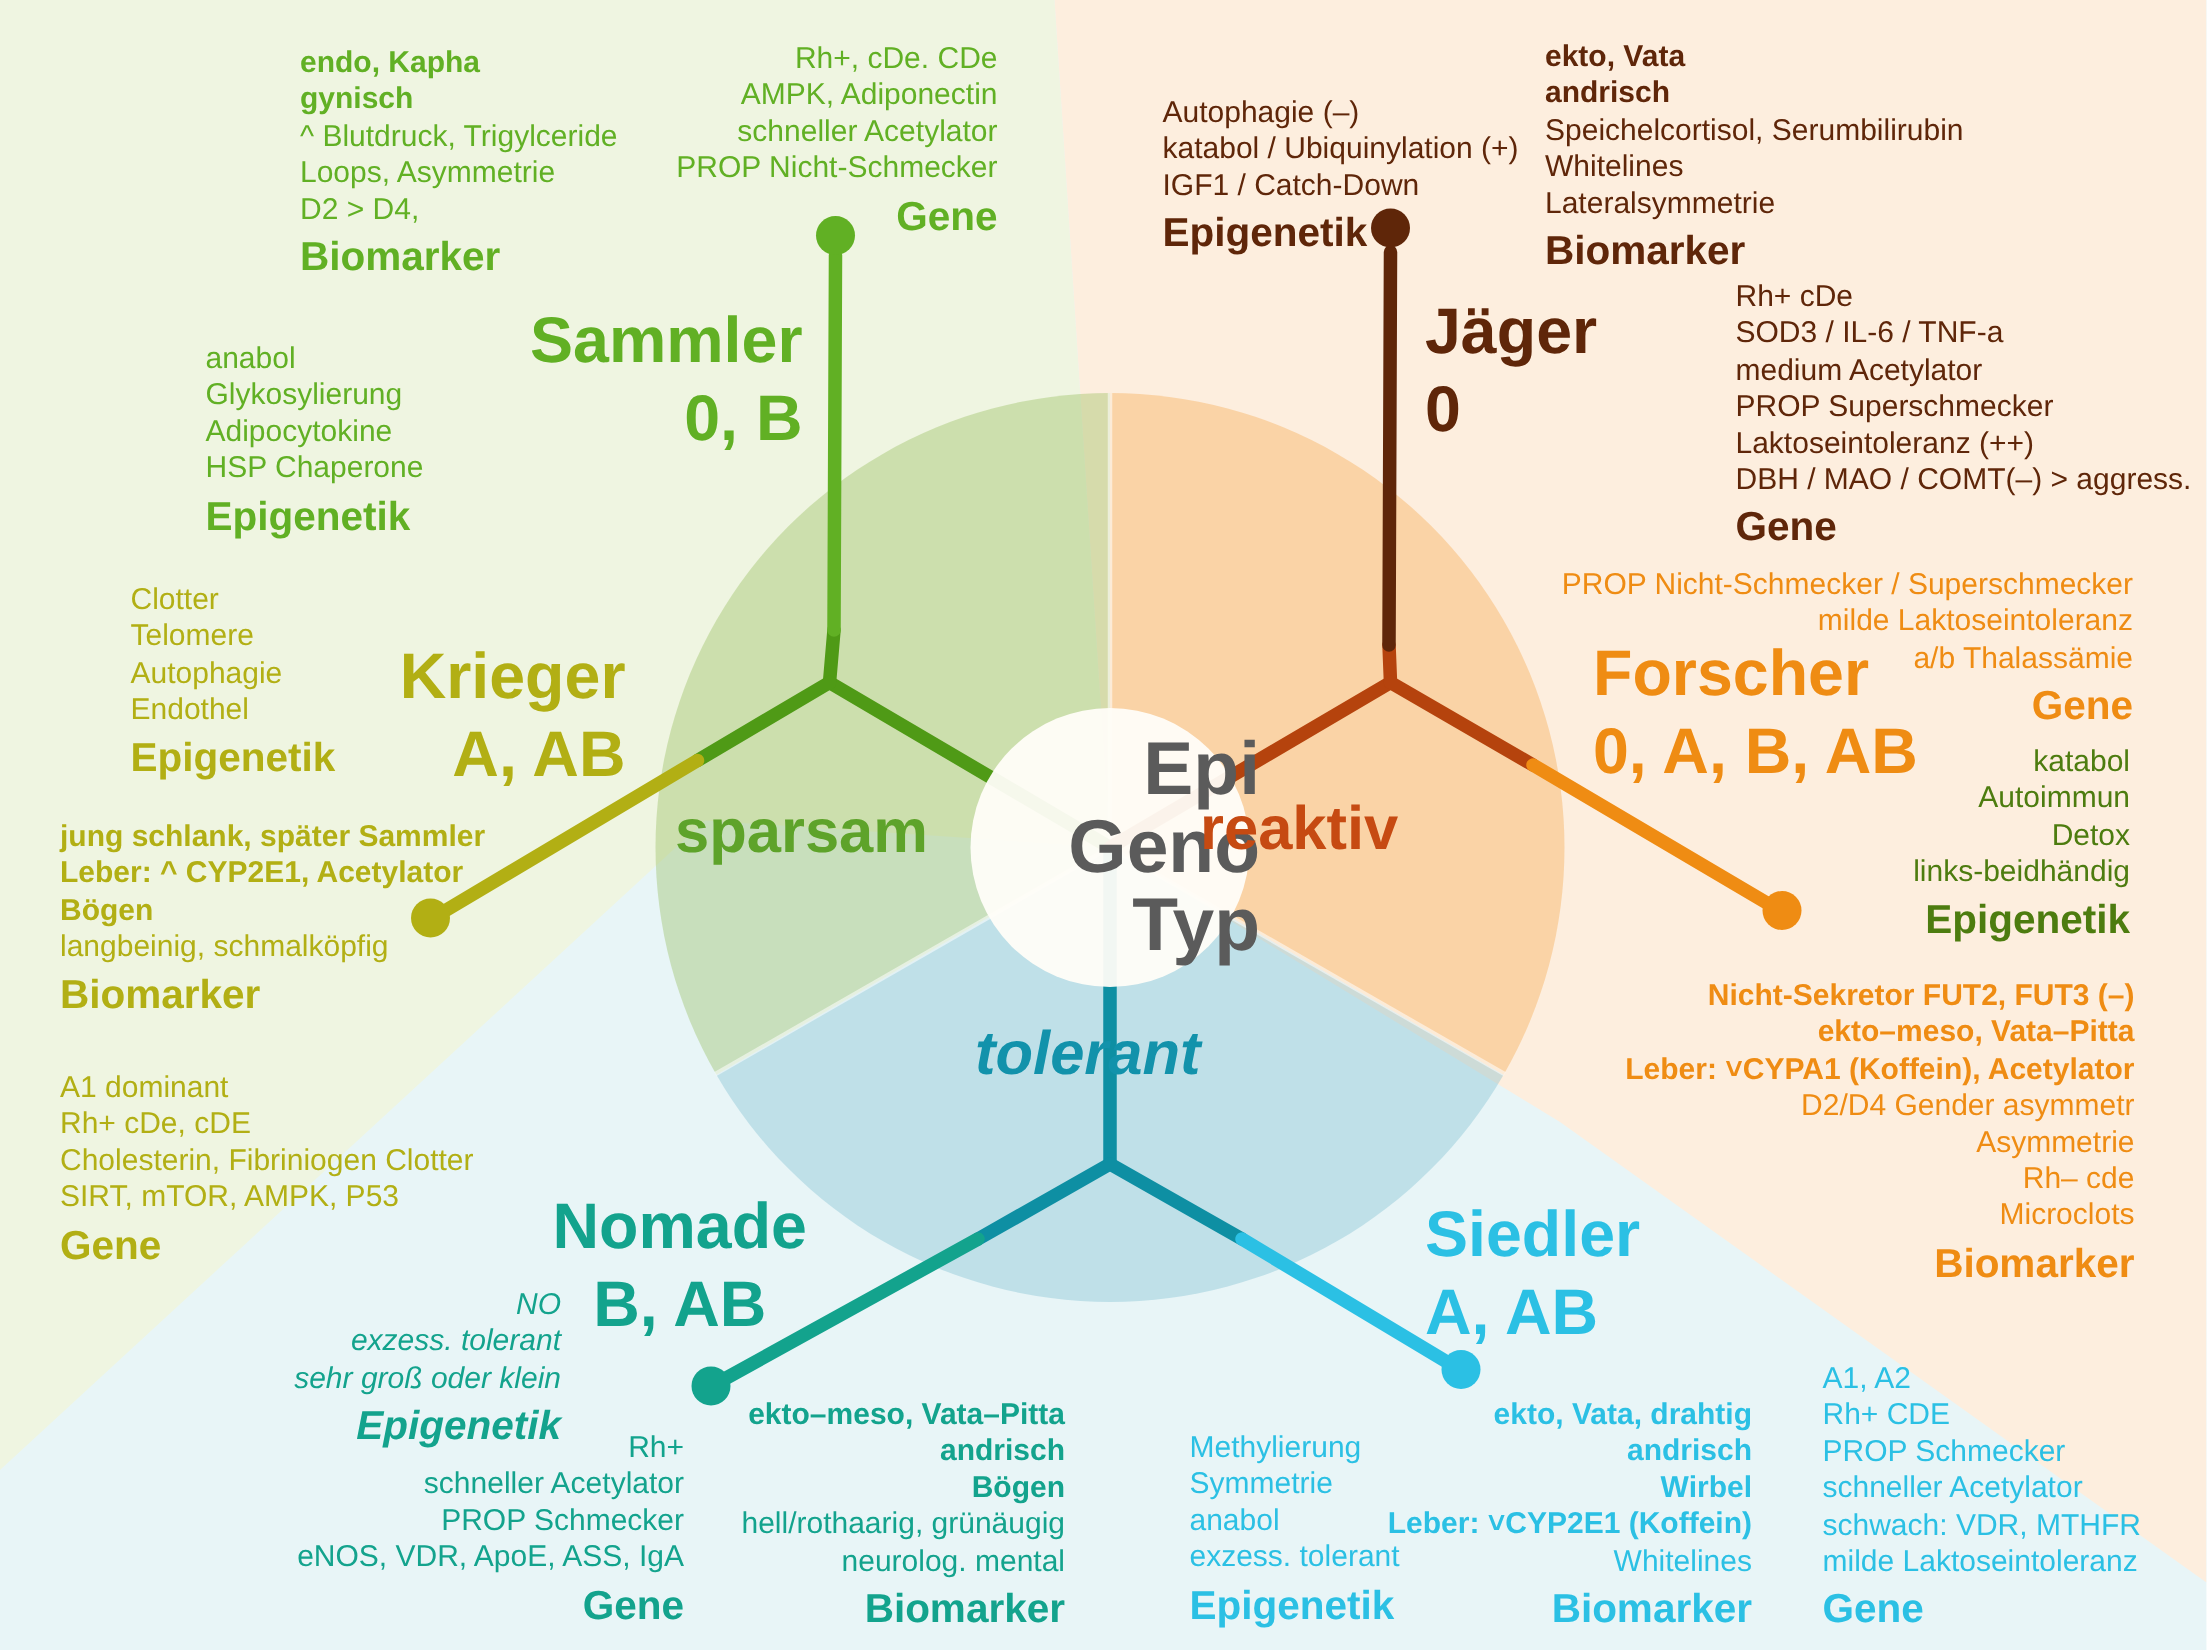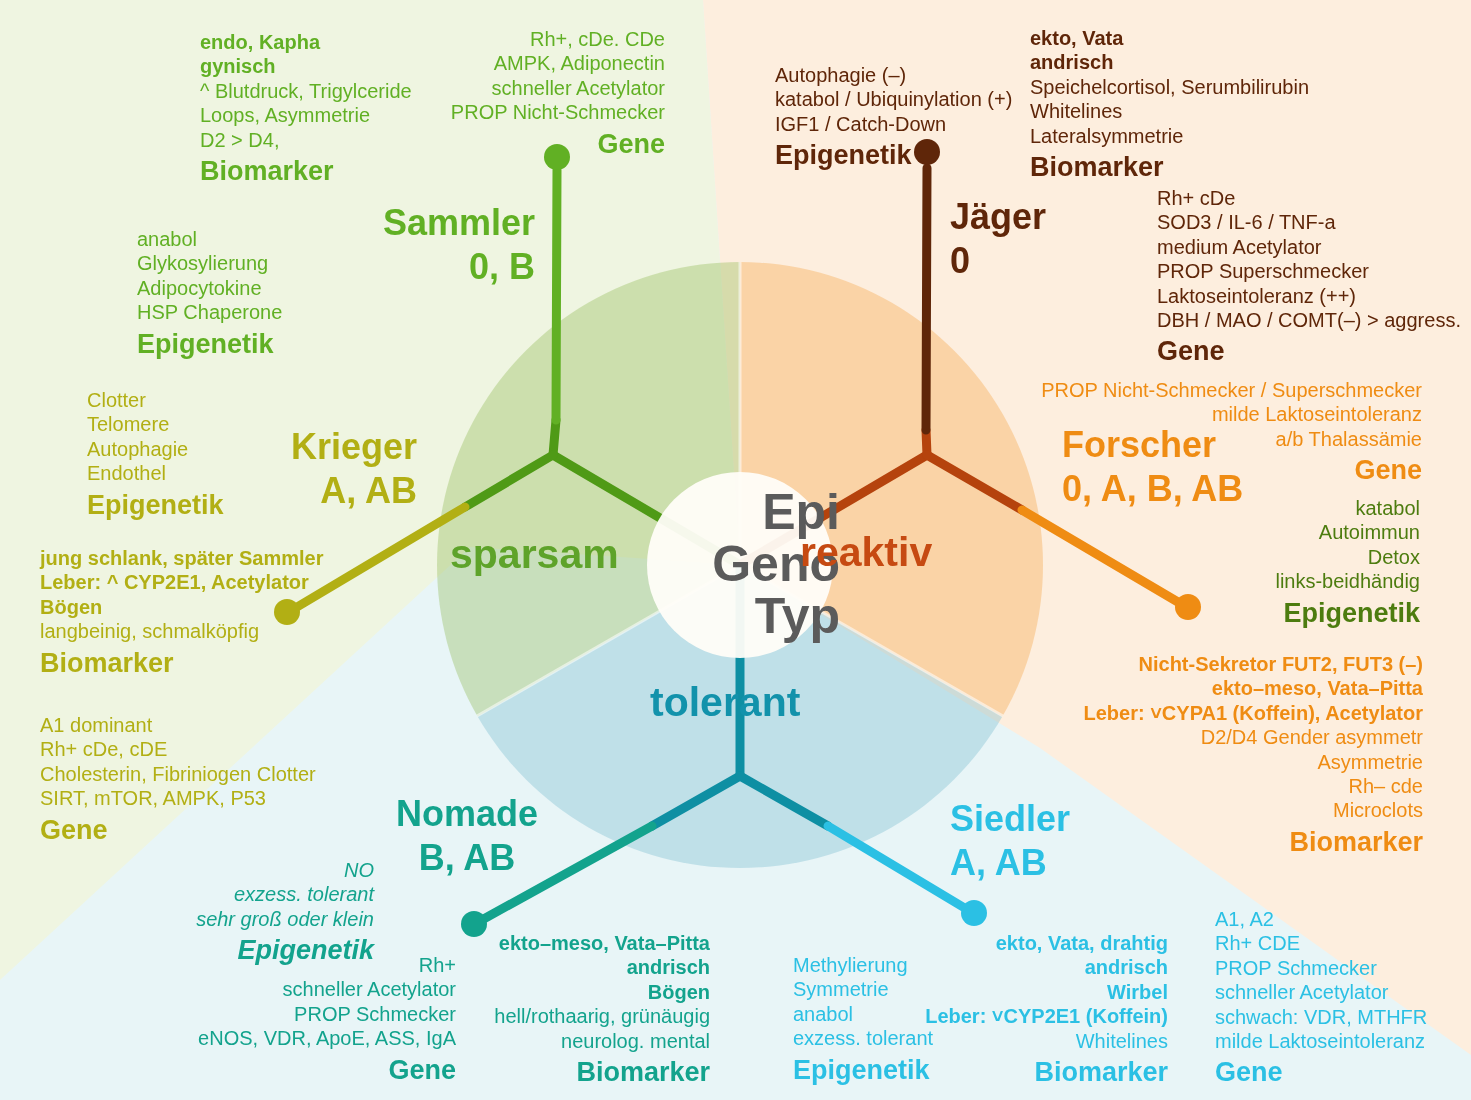--- a/index.html
+++ b/index.html
@@ -6,21 +6,21 @@
   .stage{
     position:relative;width:1471px;height:1100px;overflow:hidden;
     font-family:"Liberation Sans","DejaVu Sans",sans-serif;
   }
   .stage svg{position:absolute;left:0;top:0;}
   .block{position:absolute;font-size:20px;line-height:1.22;}
   .block .ln{white-space:nowrap;}
   .block .ln.bold{font-weight:bold;}
   .block .cat{font-size:27px;font-weight:bold;margin-top:3px;white-space:nowrap;}
   .ta-r{text-align:right;}
-  .type-title{position:absolute;font-size:36px;font-weight:bold;line-height:1.22;}
+  .type-title{position:absolute;font-size:43px;font-weight:bold;line-height:1.22;}
   .type-title div{white-space:nowrap;}
   .sector-label{position:absolute;font-size:41px;font-weight:bold;white-space:nowrap;}
   .center-label{
     position:absolute;left:640px;top:486px;width:200px;text-align:center;
     font-size:50px;font-weight:bold;line-height:52px;
   }
 </style>
 </head>
 <body>
 
@@ -76,21 +76,21 @@
   </svg>
 
   <div class="center-label" style="color: rgb(91, 91, 91); text-align: right;">
     <div>Epi</div>
     <div>Geno</div>
     <div>Typ</div>
   </div>
 
   <div class="sector-label" style="left: 450px; top: 531px; color: rgb(94, 163, 42);">sparsam</div>
   <div class="sector-label" style="left: 800px; top: 529px; color: rgb(198, 74, 18);">reaktiv</div>
-  <div class="sector-label" style="left: 650px; top: 679px; color: rgb(18, 146, 171);">tolerant</div>
+  <div class="sector-label" style="left: 650px; top: 679px; color: rgb(18, 146, 171); font-style: italic;">tolerant</div>
 
   <div class="type-title ta-r" style="right: 936px; top: 201px; color: rgb(97, 176, 36);">
     <div>Sammler</div>
     <div>0, B</div>
   </div>
   <div class="block ta-r" style="right: 806px; top: 27px; color: rgb(97, 176, 36);">
     <div>
         <div class="ln">Rh+, cDe. CDe</div>
         <div class="ln">AMPK, Adiponectin</div>
         <div class="ln">schneller Acetylator</div>

